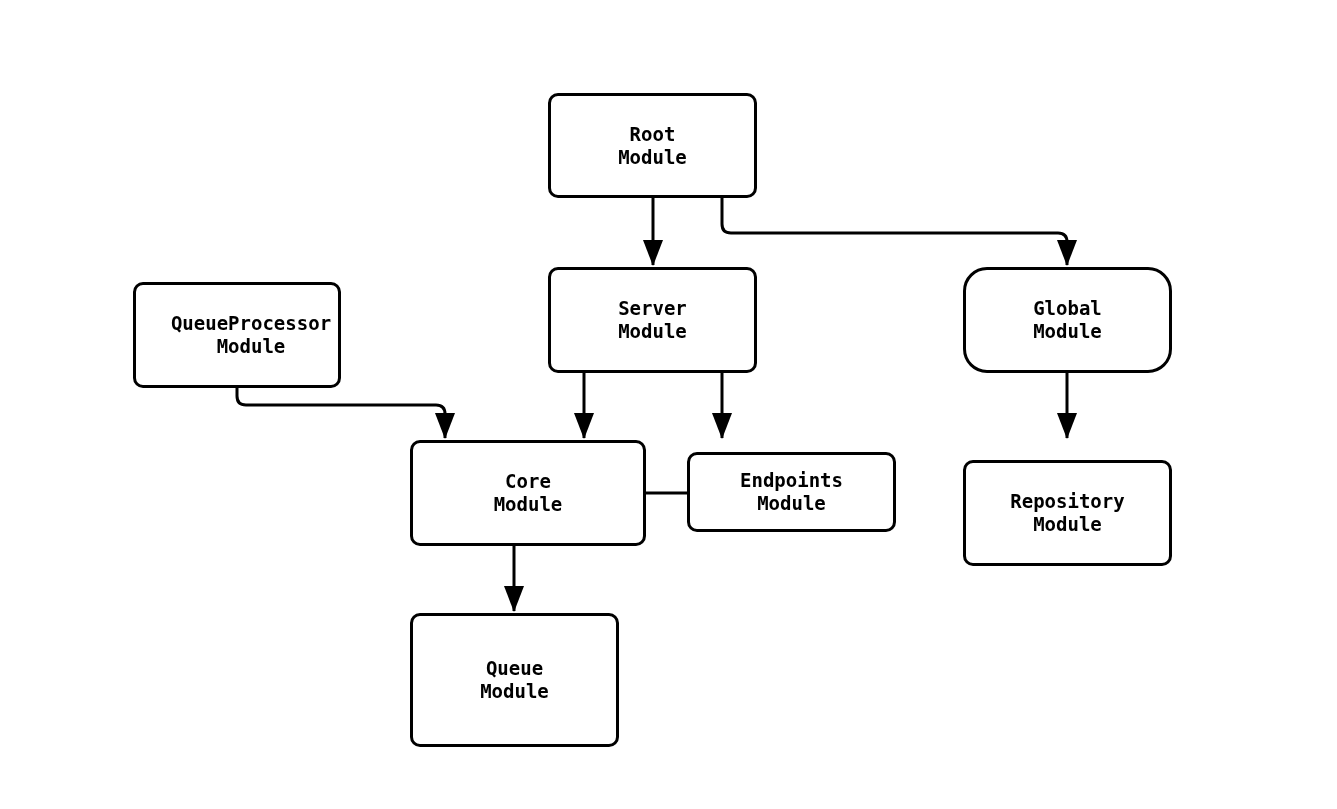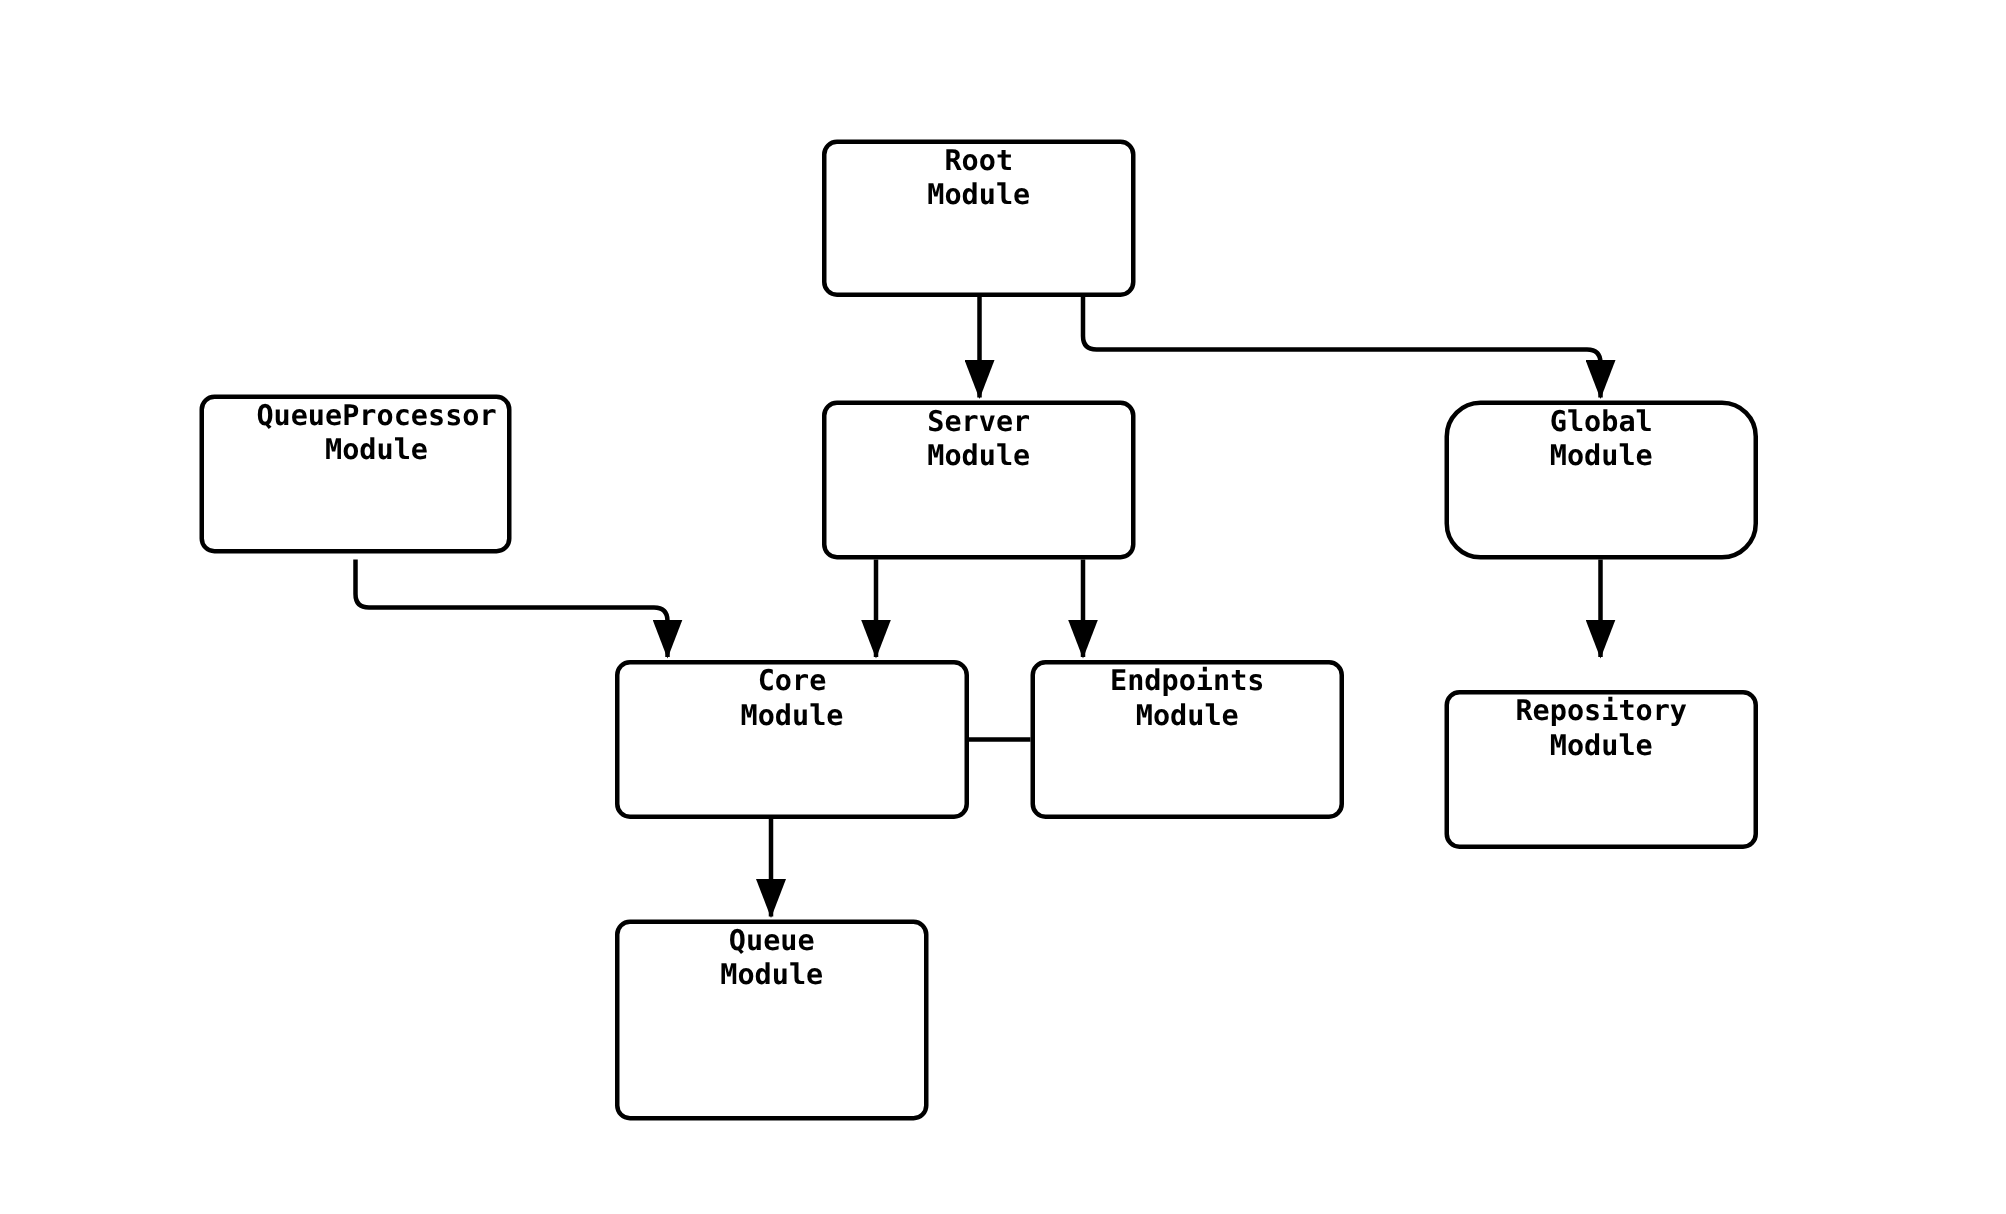--- a/index.html
+++ b/index.html
@@ -25,20 +25,21 @@
     stroke-width: 3;
   }
   .edges-svg #arrowhead path { fill: var(--stroke, #000000); }
   .node {
     position: absolute;
     box-sizing: border-box;
     background: var(--node-fill, #ffffff);
     border: 3px solid var(--stroke, #000000);
     border-radius: 10px;
     display: flex;
+    align-items: center;
     justify-content: center;
   }
   .node-label {
     white-space: pre-line;
     text-align: center;
     font-size: 19px;
     line-height: 23px;
     font-weight: bold;
     color: var(--text, #000000);
   }
@@ -63,37 +64,37 @@
         <path class="edge" d="M687,493 L621,493" marker-end="url(#arrowhead)"></path>
         <path class="edge" d="M1067,373 L1067,438" marker-end="url(#arrowhead)"></path>
         <path class="edge" d="M514,546 L514,611" marker-end="url(#arrowhead)"></path>
       </g>
   </svg>
 
   <div class="node" style="left: 548px; top: 93px; width: 209px; height: 105px;">
     <div class="node-label">Root
 Module</div>
   </div>
-  <div class="node" style="left: 133px; top: 263px; width: 208px; height: 106px; padding-left: 28px;">
+  <div class="node" style="left: 133px; top: 282px; width: 208px; height: 106px; padding-left: 28px;">
     <div class="node-label">QueueProcessor
 Module</div>
   </div>
   <div class="node" style="left: 548px; top: 267px; width: 209px; height: 106px;">
     <div class="node-label">Server
 Module</div>
   </div>
   <div class="node" style="left: 963px; top: 267px; width: 209px; height: 106px; border-radius: 24px;">
     <div class="node-label">Global
 Module</div>
   </div>
   <div class="node" style="left: 410px; top: 440px; width: 236px; height: 106px;">
     <div class="node-label">Core
 Module</div>
   </div>
-  <div class="node" style="left: 687px; top: 440px; width: 209px; height: 106px;">
+  <div class="node" style="left: 687px; top: 452px; width: 209px; height: 80px;">
     <div class="node-label">Endpoints
 Module</div>
   </div>
   <div class="node" style="left: 963px; top: 440px; width: 209px; height: 106px; margin-top: 20px;">
     <div class="node-label">Repository
 Module</div>
   </div>
   <div class="node" style="left: 410px; top: 613px; width: 209px; height: 134px;">
     <div class="node-label">Queue
 Module</div>

